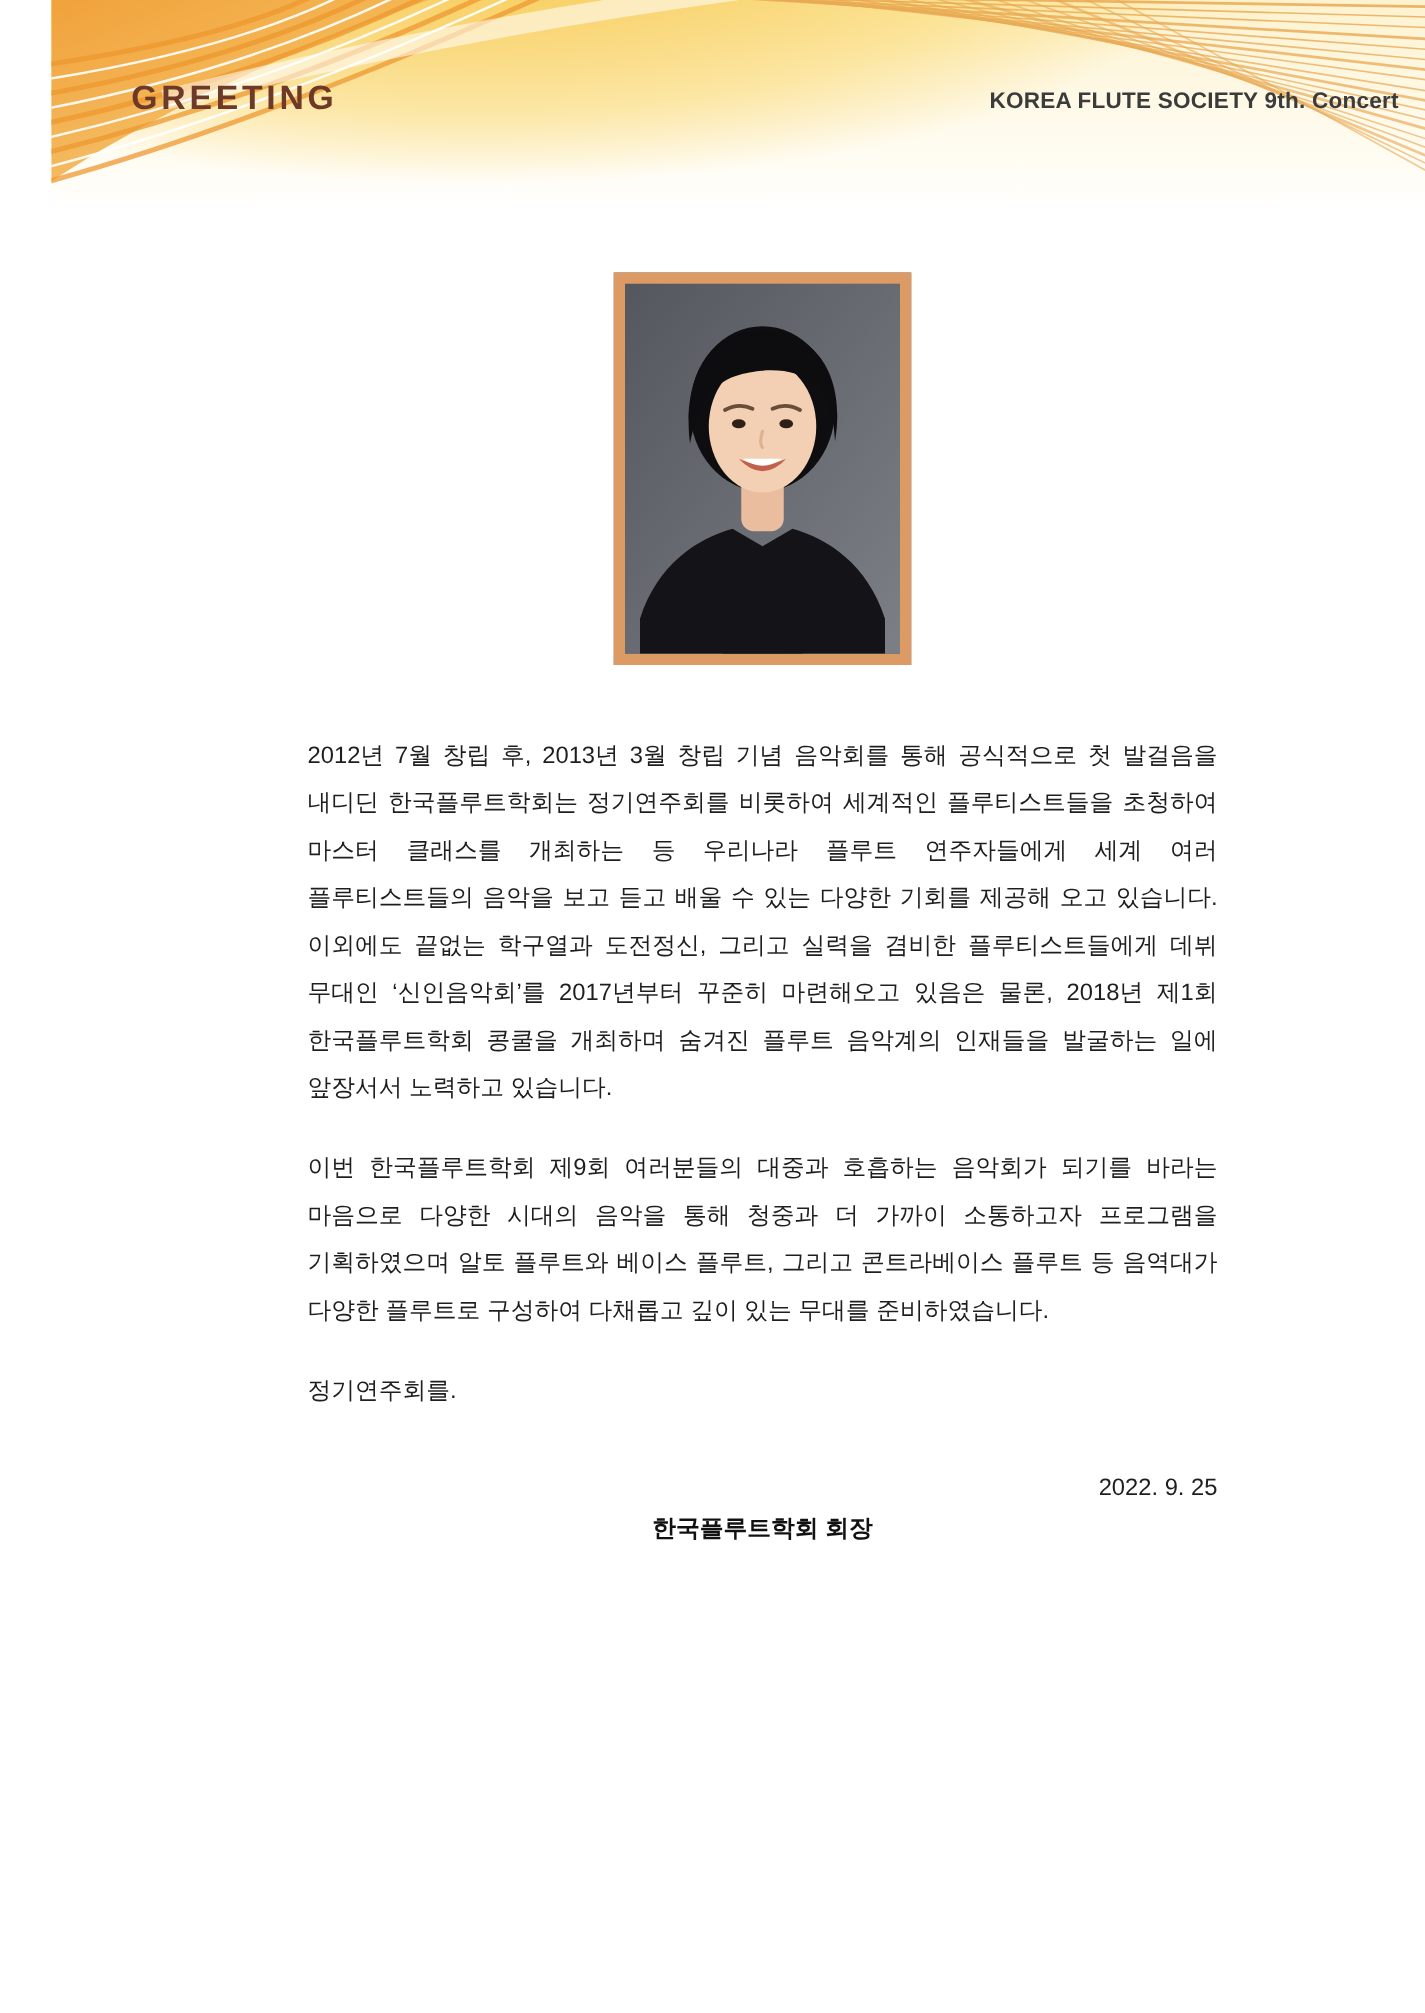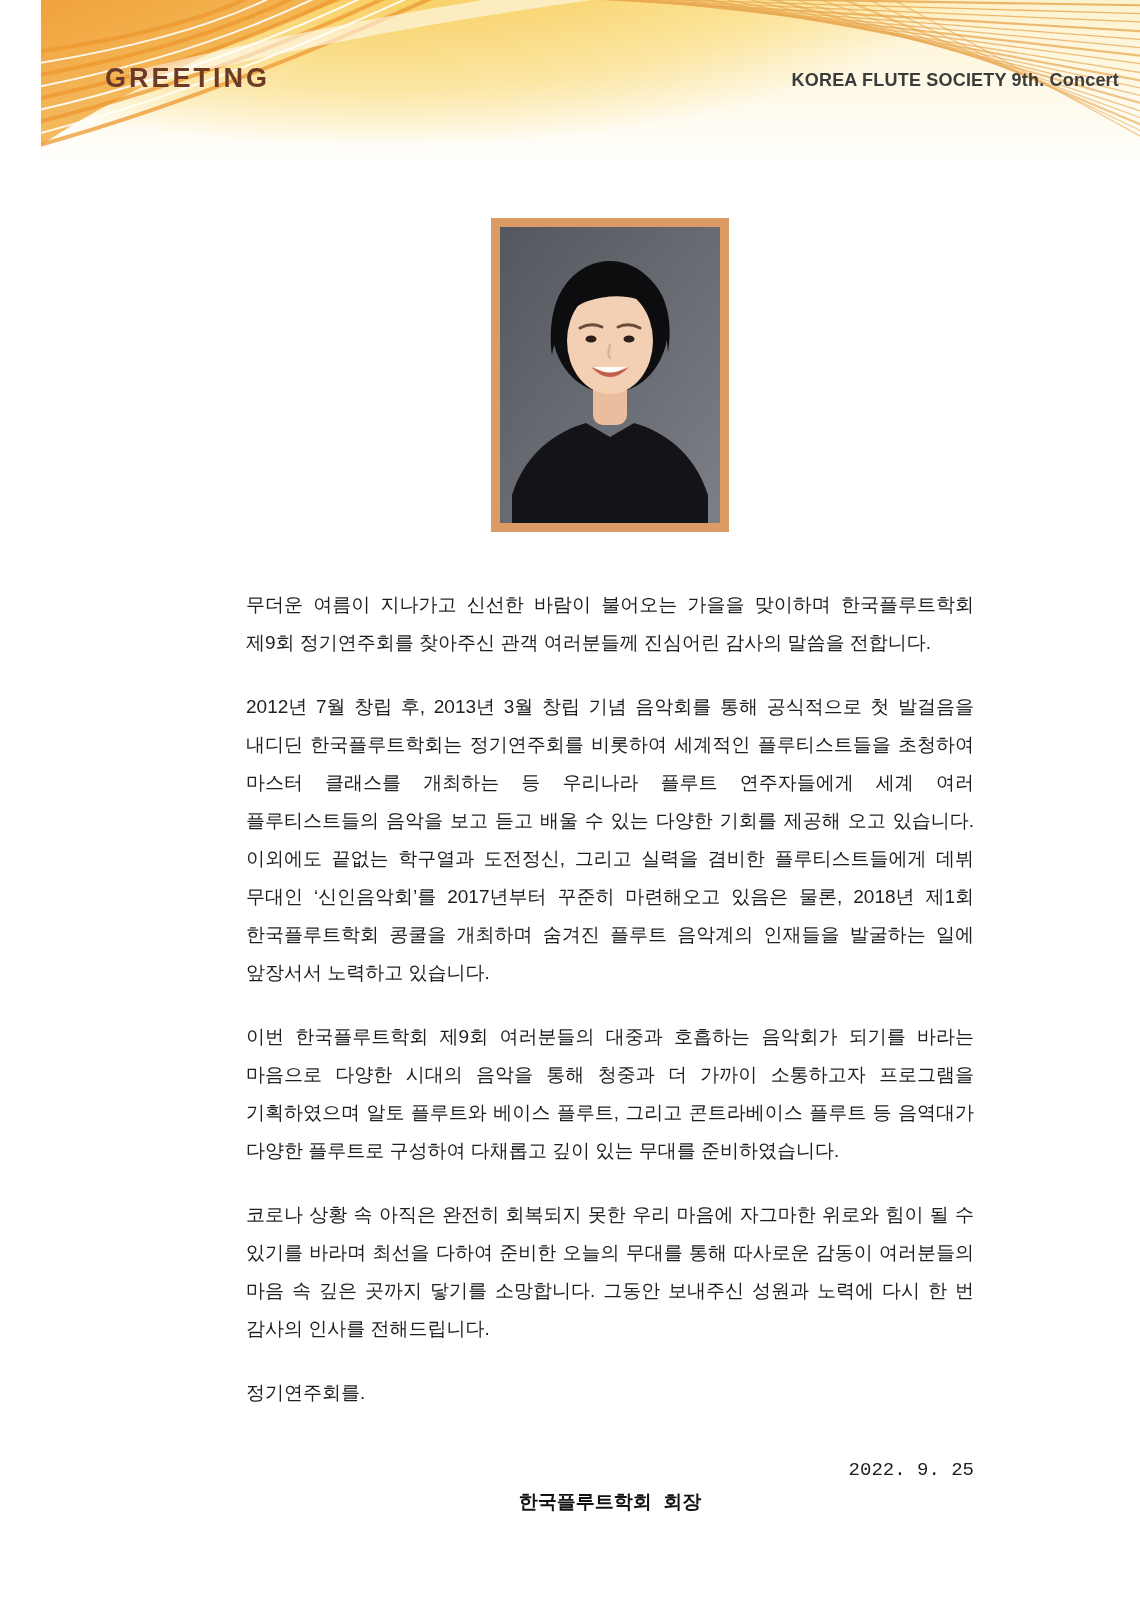--- a/index.html
+++ b/index.html
@@ -34,21 +34,21 @@
     box-sizing:border-box; border:9px solid #dc9a64; background:#63676d;
   }
   .photo-frame svg { display:block; width:100%; height:100%; }
   
   .letter {
     position:absolute; left:205px; top:586px; width:728px;
     font-size:19px; line-height:38px; color:#1e1e1e;
     text-align:justify; word-break:keep-all;
   }
   .letter p { margin:0 0 26px 0; }
-  .signature { text-align:right; margin-top:42px;font-family:Liberation Mono, monospace; }
+  .signature { text-align:right; margin-top:42px; }
   .sig-date { font-size:19px; line-height:33px; color:#1e1e1e; }
   .sig-role { font-size:19px; line-height:33px; font-weight:bold; color:#111111;text-align:center; }
   .sig-name { font-size:27px; line-height:36px; font-weight:bold; letter-spacing:4px; margin-top:3px; color:#111111; }
 </style>
 </head>
 <body>
 
 <div class="page">
 
   <div class="header-decor">
@@ -130,24 +130,22 @@
       <path d="M110,118 Q107,128 110,131" stroke="#dcb190" stroke-width="2.5" fill="none" stroke-linecap="round"></path>
 
       <path d="M91,140 Q110,160 129,140 Q110,149 91,140 Z" fill="#c2604e"></path>
       <path d="M94,140 Q110,151 126,140 Z" fill="#ffffff"></path>
 
       <path d="M12,296 L12,268 C26,224 58,204 86,196 L110,210 L134,196 C162,204 194,224 208,268 L208,296 Z" fill="#141418"></path>
     </svg>
   </div>
 
   <div class="letter">
-    <p>무더운 여름이 지나가고 신선한 바람이 불어오는 가을을 맞이하며 한국플루트학회 제9회 정기연주회를 찾아주신 관객 여러분들께 진심어린 감사의 말씀을 전합니다.</p>
     <p>2012년 7월 창립 후, 2013년 3월 창립 기념 음악회를 통해 공식적으로 첫 발걸음을 내디딘 한국플루트학회는 정기연주회를 비롯하여 세계적인 플루티스트들을 초청하여 마스터 클래스를 개최하는 등 우리나라 플루트 연주자들에게 세계 여러 플루티스트들의 음악을 보고 듣고 배울 수 있는 다양한 기회를 제공해 오고 있습니다. 이외에도 끝없는 학구열과 도전정신, 그리고 실력을 겸비한 플루티스트들에게 데뷔 무대인 ‘신인음악회’를 2017년부터 꾸준히 마련해오고 있음은 물론, 2018년 제1회 한국플루트학회 콩쿨을 개최하며 숨겨진 플루트 음악계의 인재들을 발굴하는 일에 앞장서서 노력하고 있습니다.</p>
     <p>이번 한국플루트학회 제9회 여러분들의 대중과 호흡하는 음악회가 되기를 바라는 마음으로 다양한 시대의 음악을 통해 청중과 더 가까이 소통하고자 프로그램을 기획하였으며 알토 플루트와 베이스 플루트, 그리고 콘트라베이스 플루트 등 음역대가 다양한 플루트로 구성하여 다채롭고 깊이 있는 무대를 준비하였습니다.</p>
-    <p>코로나 상황 속 아직은 완전히 회복되지 못한 우리 마음에 자그마한 위로와 힘이 될 수 있기를 바라며 최선을 다하여 준비한 오늘의 무대를 통해 따사로운 감동이 여러분들의 마음 속 깊은 곳까지 닿기를 소망합니다. 그동안 보내주신 성원과 노력에 다시 한 번 감사의 인사를 전해드립니다.</p>
     <p>정기연주회를.</p>
 
     <div class="signature">
       <div class="sig-date">2022. 9. 25</div>
       <div class="sig-role">한국플루트학회 회장</div>
     </div>
   </div>
 
 </div>
 

